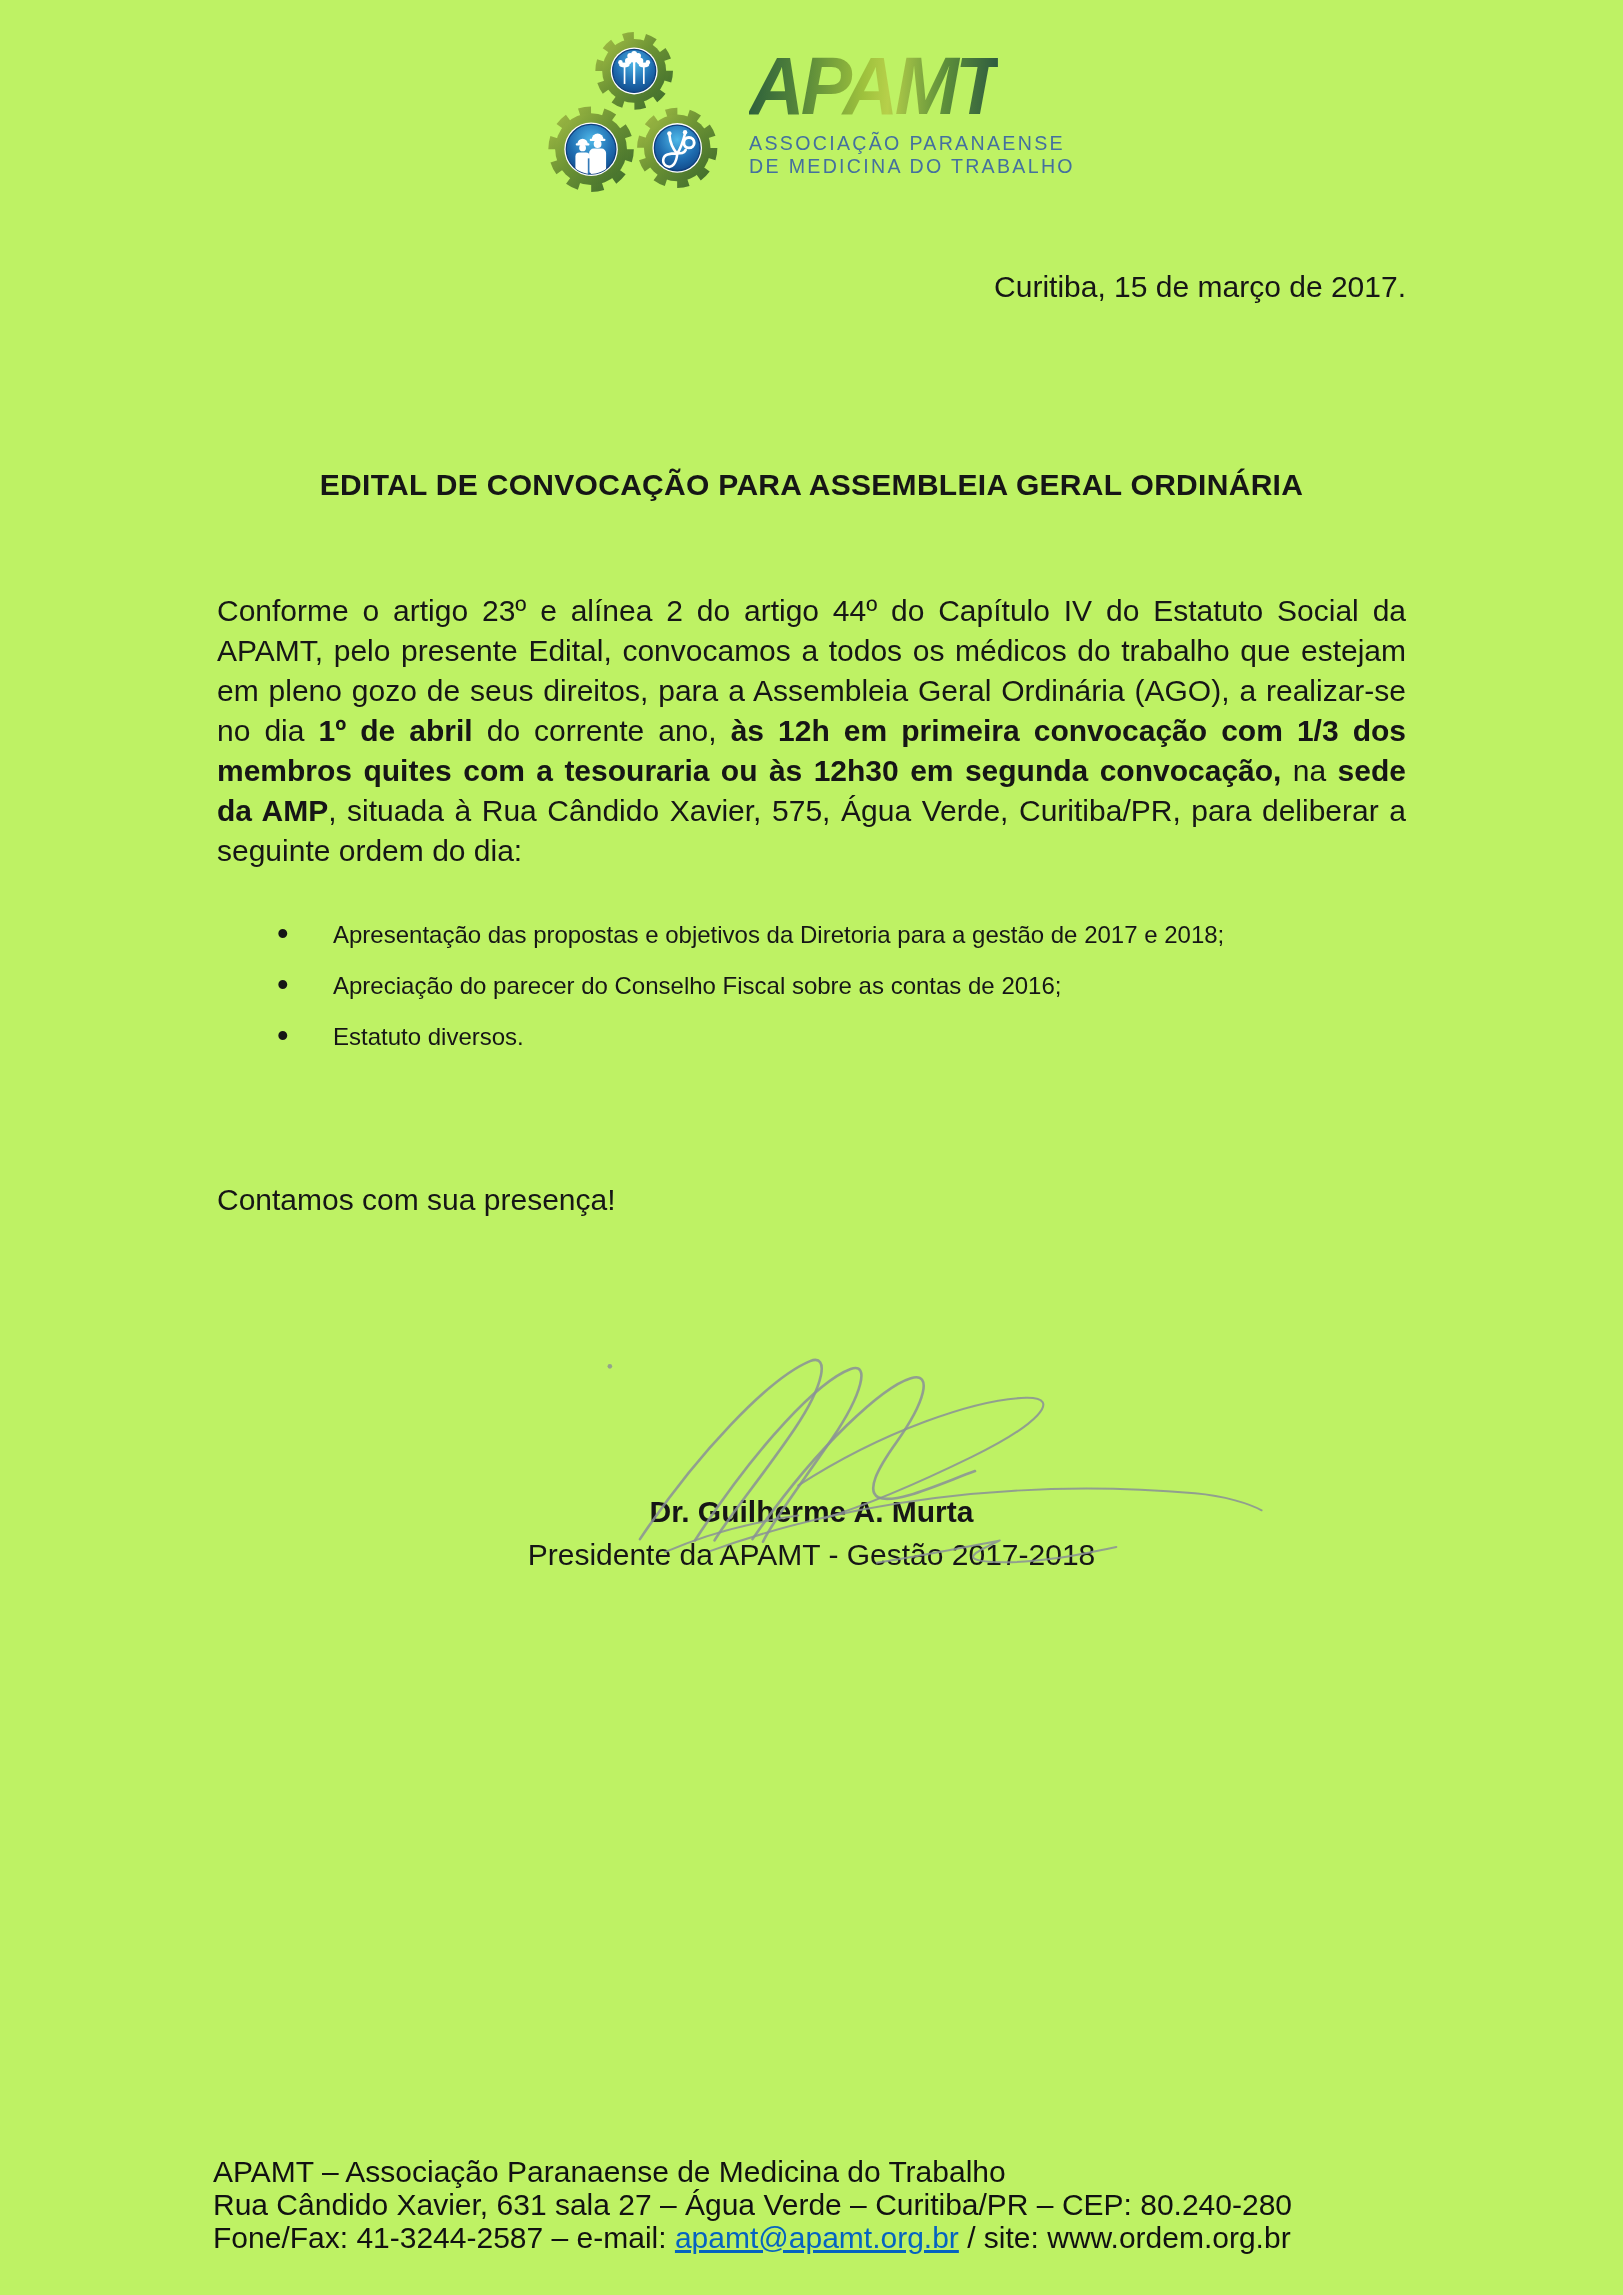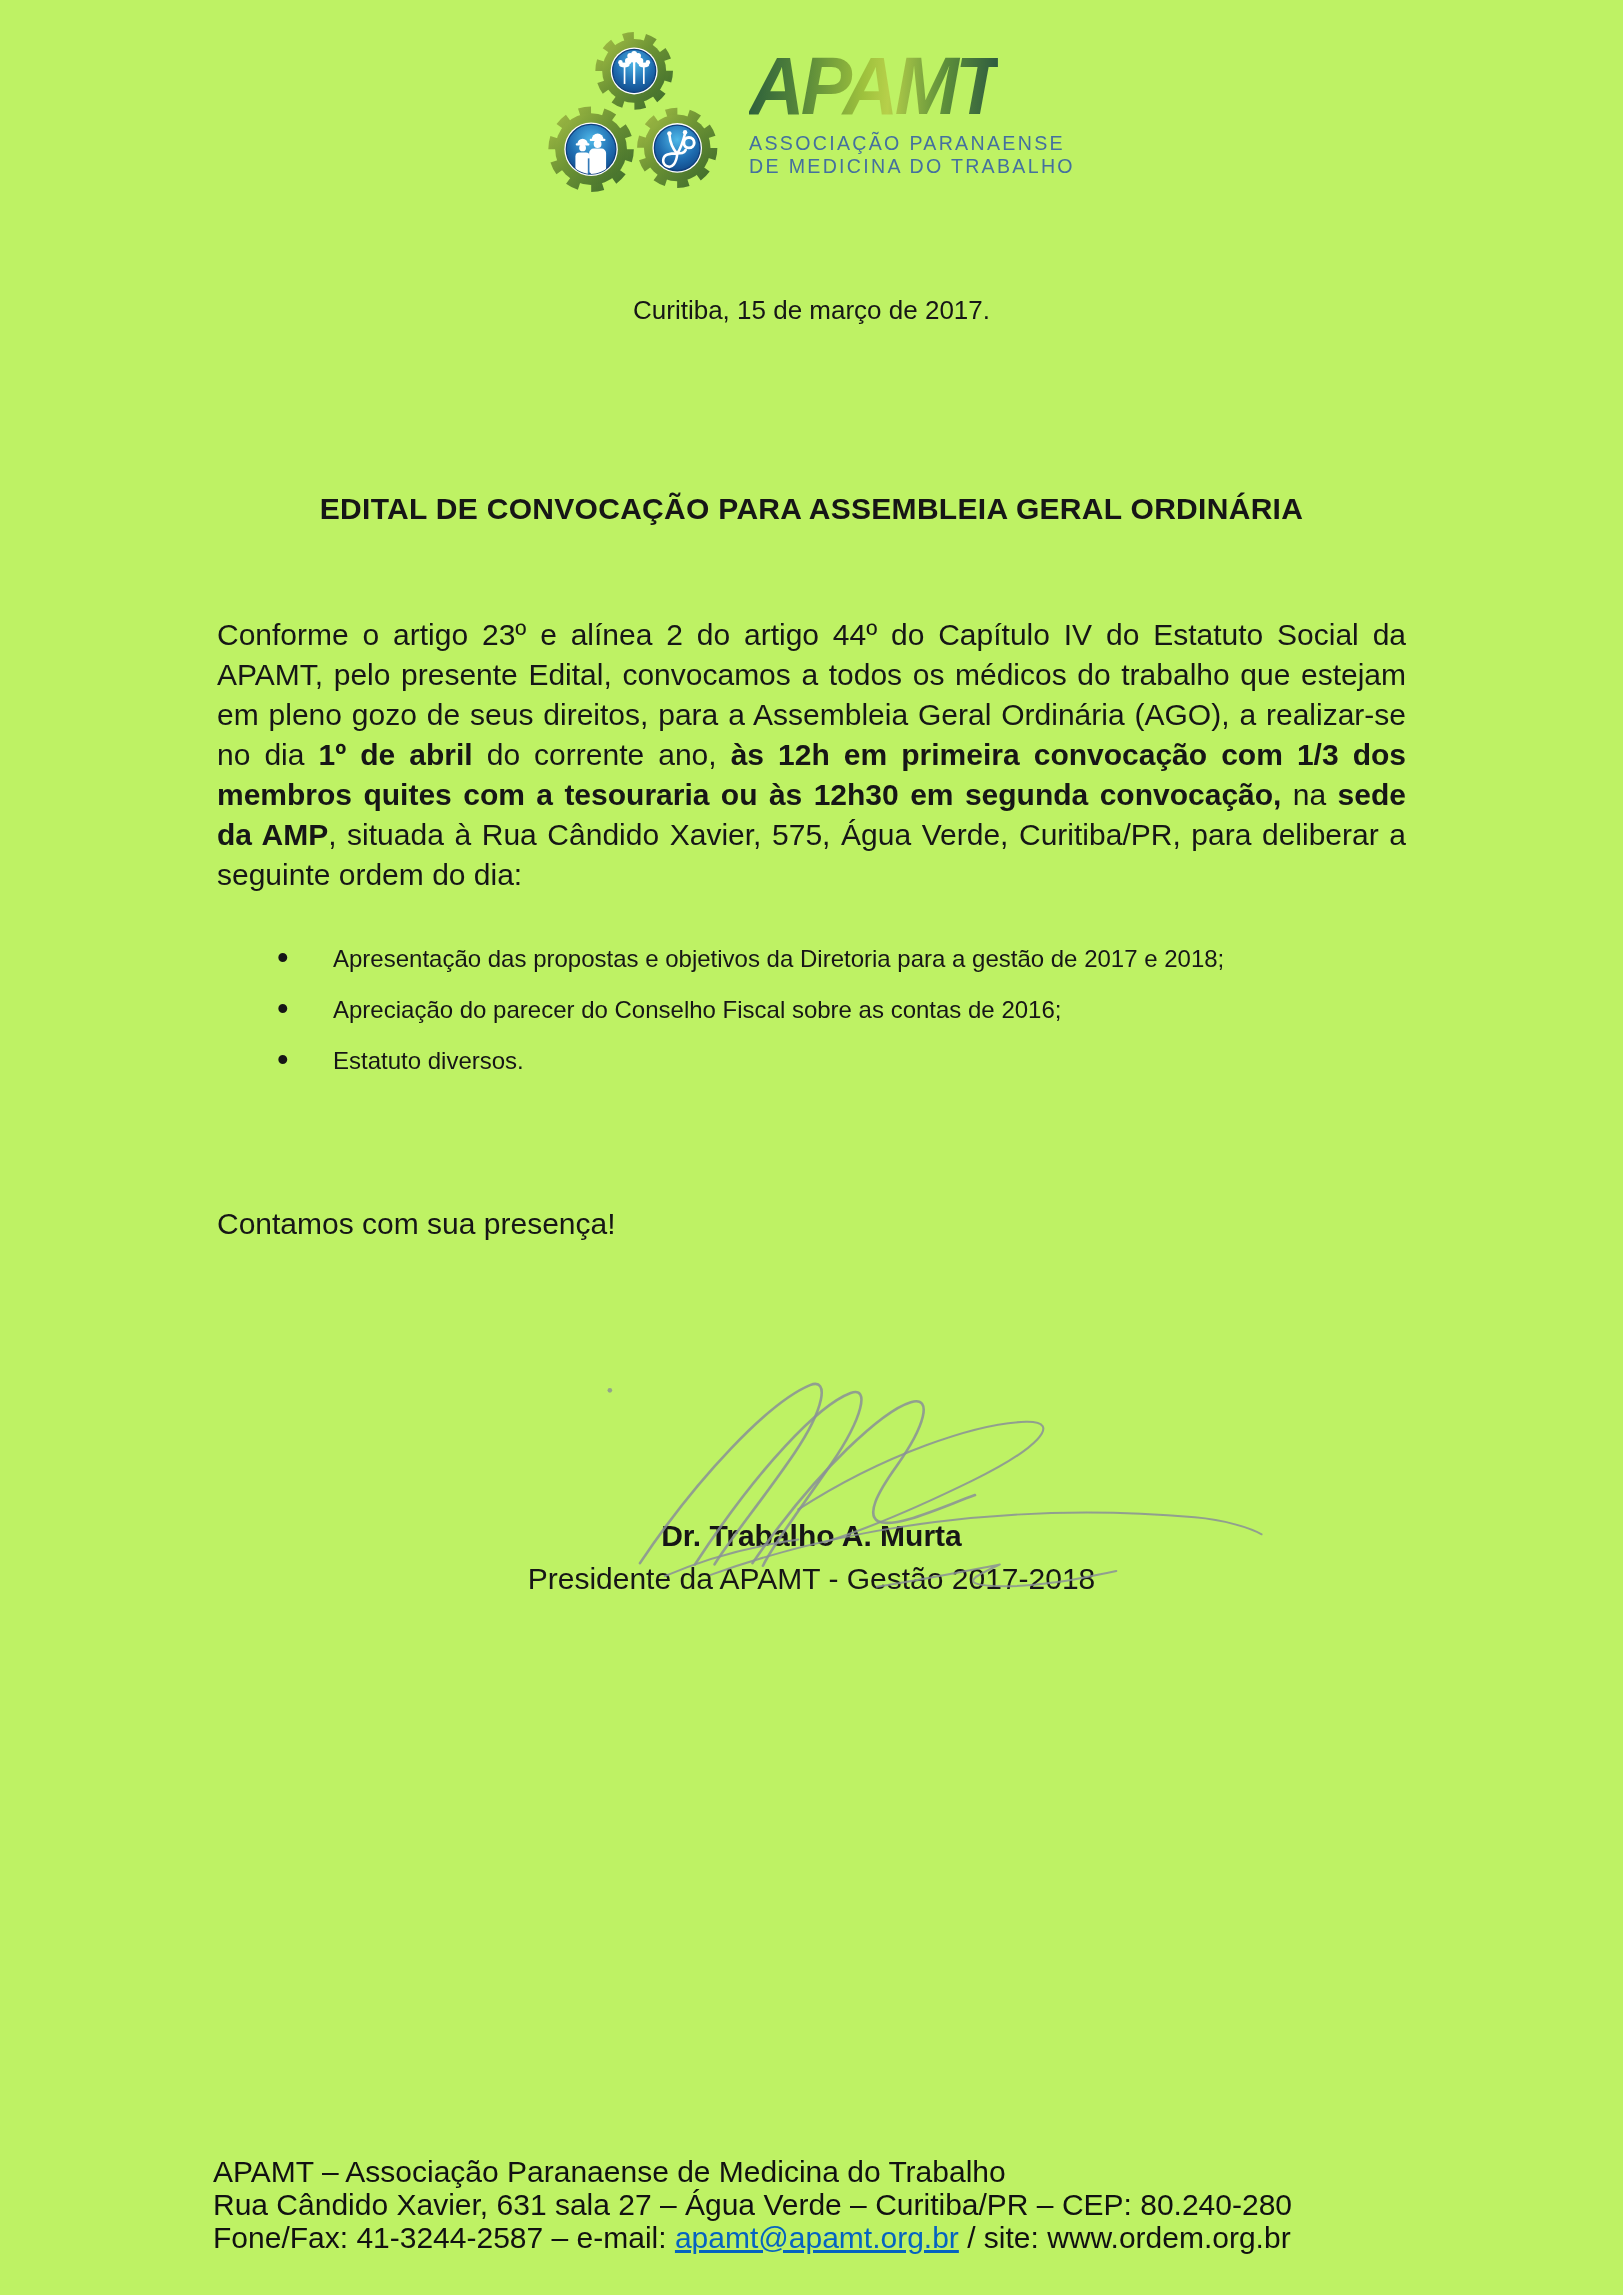--- a/index.html
+++ b/index.html
@@ -33,21 +33,21 @@
     -webkit-background-clip:text;background-clip:text;color:transparent;
     width:max-content;
   }
   .tagline{
     margin-top:9.2px;
     font-size:19.6px;line-height:23.6px;letter-spacing:2.3px;
     color:var(--tagline);
     white-space:nowrap;
   }
   
-  .date-line{margin:94px 217px 0;text-align:center;font-size:26px;line-height:37px;}
+  .date-line{margin:70px 217px 0;text-align:right;font-size:30px;line-height:37px;}
   .doc-title{margin:161px 217px 0;text-align:center;font-weight:bold;font-size:30px;line-height:37px;letter-spacing:0.3px;}
   .body-par{margin:88px 217px 8px;font-size:30px;line-height:40px;text-align:justify;}
   .b{font-weight:bold;}
   .agenda{margin:38px 217px 0;padding:0;list-style:none;font-size:24px;line-height:51px;}
   .agenda li{position:relative;padding-left:116px;text-align:justify;}
   .agenda li::before{content:"\2022";position:absolute;left:60px;top:-1.3px;font-size:33px;}
   .closing{margin:118px 217px 0;font-size:30px;line-height:40px;}
   
   .signature-block{position:relative;margin:124px 217px 0;height:281px;}
   .sig-name{position:absolute;top:149px;left:0;width:100%;text-align:center;font-weight:bold;font-size:30px;line-height:37px;z-index:1;}
@@ -163,21 +163,21 @@
 
   <ul class="agenda">
       <li>Apresentação das propostas e objetivos da Diretoria para a gestão de 2017 e 2018;</li>
       <li>Apreciação do parecer do Conselho Fiscal sobre as contas de 2016;</li>
       <li>Estatuto diversos.</li>
     </ul>
 
   <div class="closing">Contamos com sua presença!</div>
 
   <div class="signature-block">
-    <div class="sig-name">Dr. Trabalho A. Murta</div>
+    <div class="sig-name">Dr. Guilherme A. Murta</div>
     <div class="sig-role">Presidente da APAMT - Gestão 2017-2018</div>
     <svg class="sig-svg" viewBox="0 0 1030 345">
       <circle cx="12" cy="34" r="3.5" fill="var(--ink)" opacity=".8"></circle>
       <path stroke-width="4" d="M58,298 C145,168 255,52 318,26 C348,14 340,62 294,130 C248,198 192,266 172,300"></path>
       <path stroke-width="4" d="M142,300 C240,150 332,56 380,38 C410,27 398,76 352,144 C310,206 262,268 246,302"></path>
       <path stroke-width="4" d="M230,298 C332,150 432,64 472,52 C506,42 494,88 450,150 C420,192 404,224 422,234 C448,246 520,212 570,194"></path>
       <path stroke-width="3.2" d="M300,216 C430,132 572,84 648,82 C706,81 664,124 566,172 C478,215 392,250 340,266"></path>
       <path stroke-width="3" d="M166,316 C370,242 630,204 906,228 C952,232 990,244 1008,254"></path>
       <path stroke-width="3" d="M420,334 C498,322 556,310 608,300 C574,316 548,328 586,332 C652,338 730,322 786,310"></path>
       <path stroke-width="3" d="M96,318 C160,290 230,272 300,262"></path>

